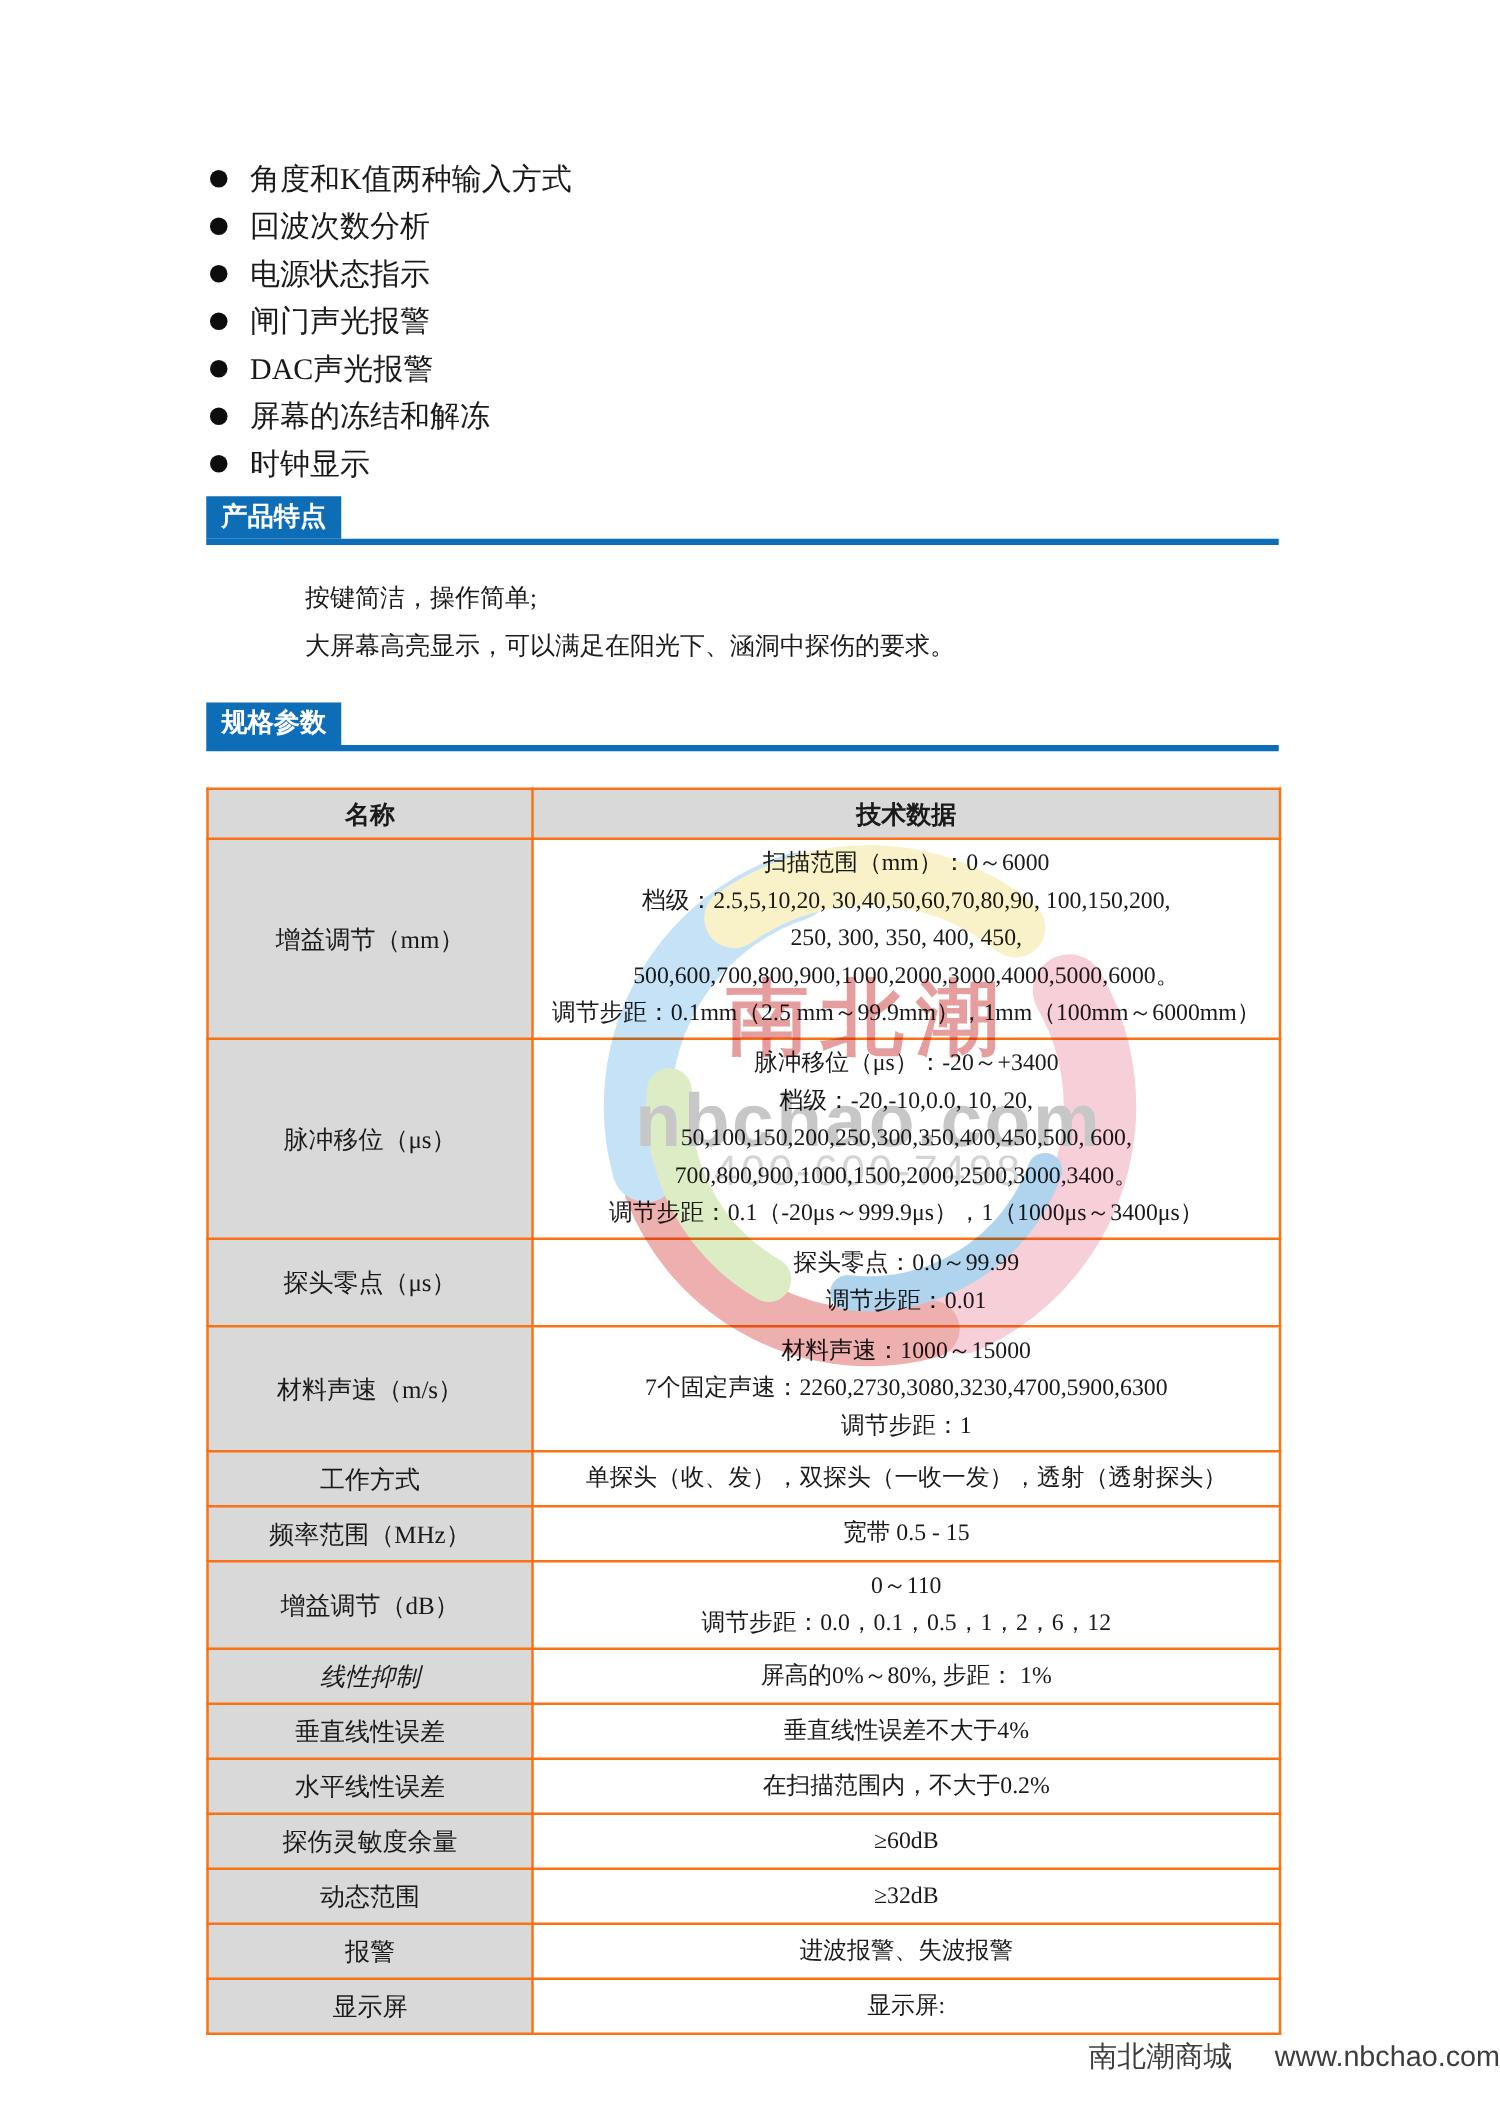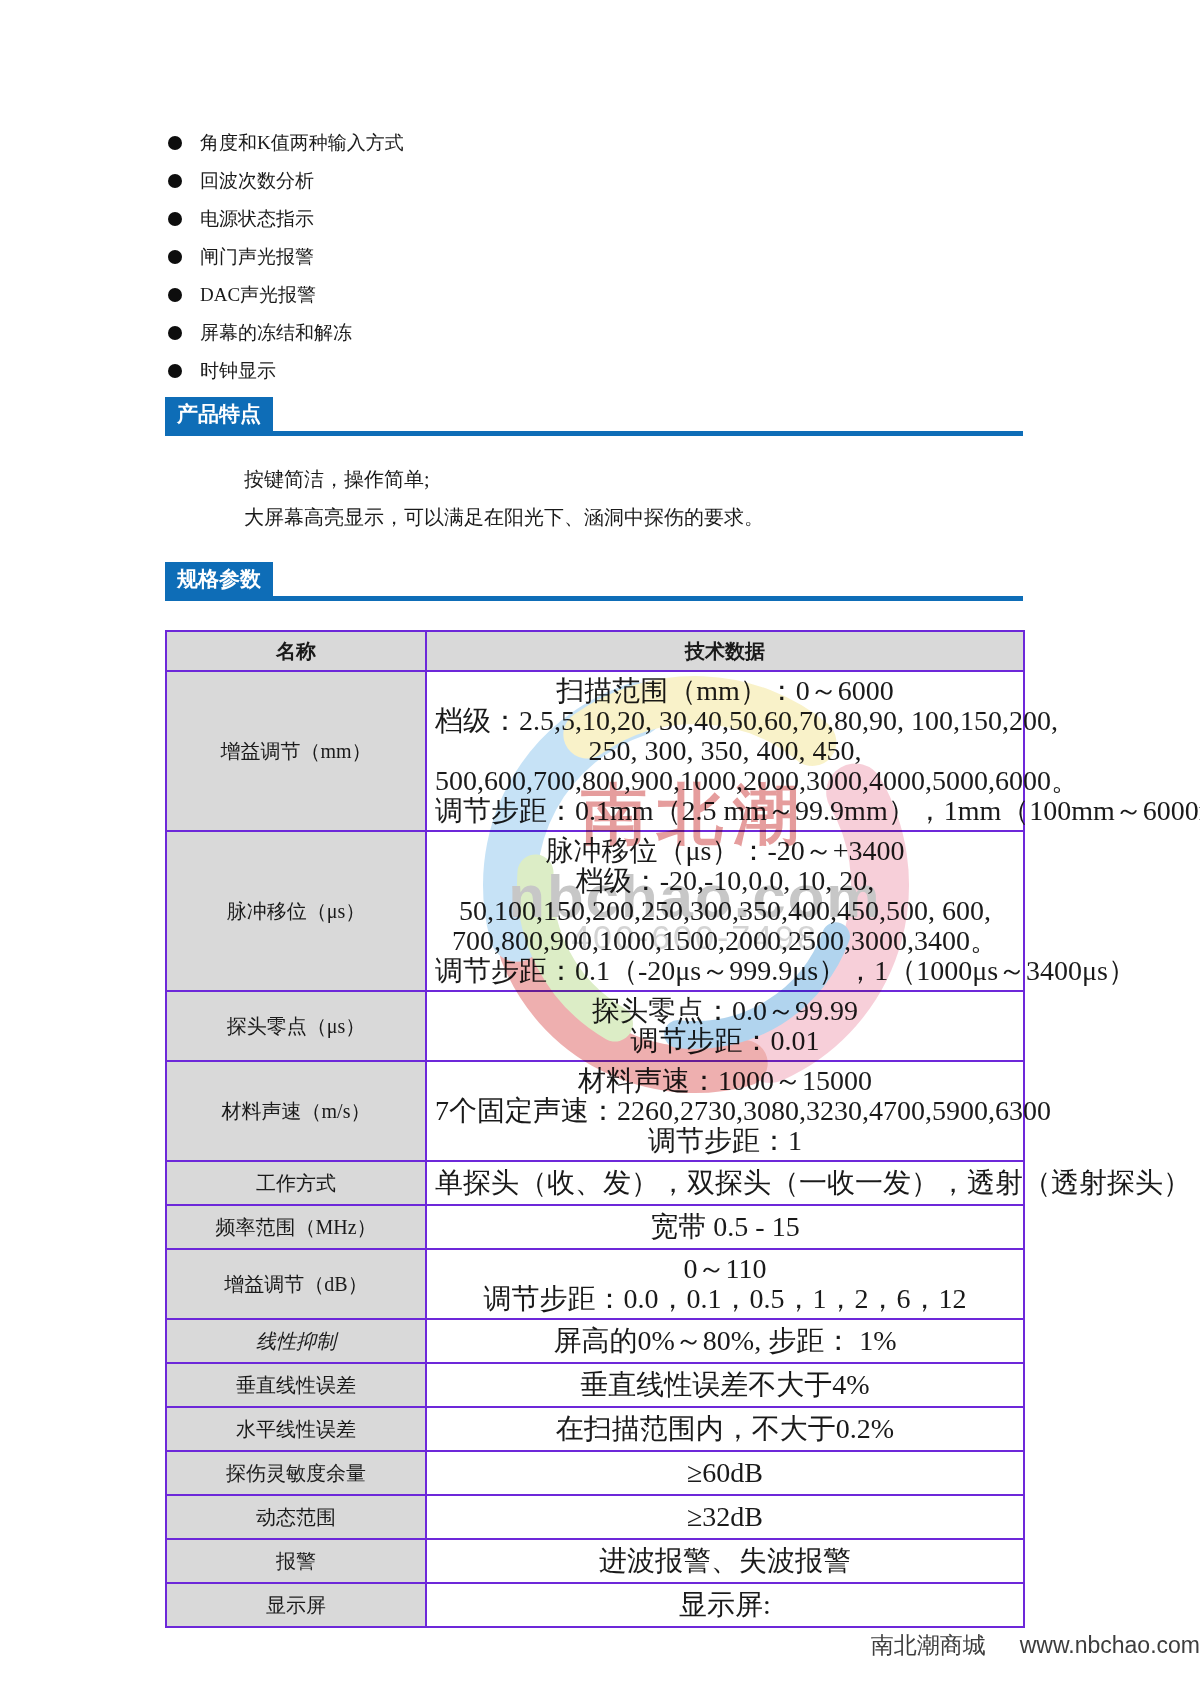--- a/index.html
+++ b/index.html
@@ -6,21 +6,21 @@
   html,body { background:#ffffff; }
   body {
     width:1200px; height:1697px; position:relative; overflow:hidden;
     font-family:"Liberation Serif","DejaVu Serif",serif;
     color:#1a1a1a;
   }
   .page { position:absolute; inset:0; }
 
   
   .features { position:absolute; top:124px; left:168px; list-style:none; }
-  .features li { display:flex; align-items:center; height:38px; font-size:19px; }
+  .features li { display:flex; align-items:center; height:38px; font-size:24px; }
   .bullet {
     width:14px; height:14px; border-radius:50%; background:#0d0d0d;
     display:inline-block; margin-right:18px; flex:0 0 auto;
   }
 
   
   .section {
     position:absolute; left:165px; width:858px;
     border-bottom:5px solid #0e6db7;
   }
@@ -37,31 +37,31 @@
   .intro { position:absolute; top:460px; left:205px;margin-left:39px; }
   .intro div { font-size:20px; line-height:38px; }
 
   
   .table-wrap { position:absolute; top:630px; left:165px; width:858px; }
   table.specs {
     width:858px; border-collapse:collapse; table-layout:fixed;
     border:2px solid #3a3a3a;
   }
   table.specs th, table.specs td {
-    border:2px solid #6d28d9; text-align:center; vertical-align:middle;
+    border:2px solid #f97316; text-align:center; vertical-align:middle;
   }
   table.specs th {
     background:#d9d9d9; font-size:20px; font-weight:bold;
     height:40px; padding:2px 6px;
   }
   td.name-cell {
     background:#d9d9d9; font-size:20px; padding:4px 8px; height:44px;
   }
   td.val-cell { background:transparent; padding:4px 8px; height:44px; }
-  td.val-cell .line { font-size:28px; line-height:30px; white-space:nowrap; }
+  td.val-cell .line { font-size:19px; line-height:30px; white-space:nowrap; }
   .italic-name { font-style:italic; }
 
   
   .watermark {
     position:absolute; left:250px; top:0; width:560px; height:540px;
     pointer-events:none; opacity:.5; mix-blend-mode:multiply; z-index:5;
   }
   .watermark svg { position:absolute; inset:0; }
   .wm-text {
     position:absolute; width:100%; text-align:center;

